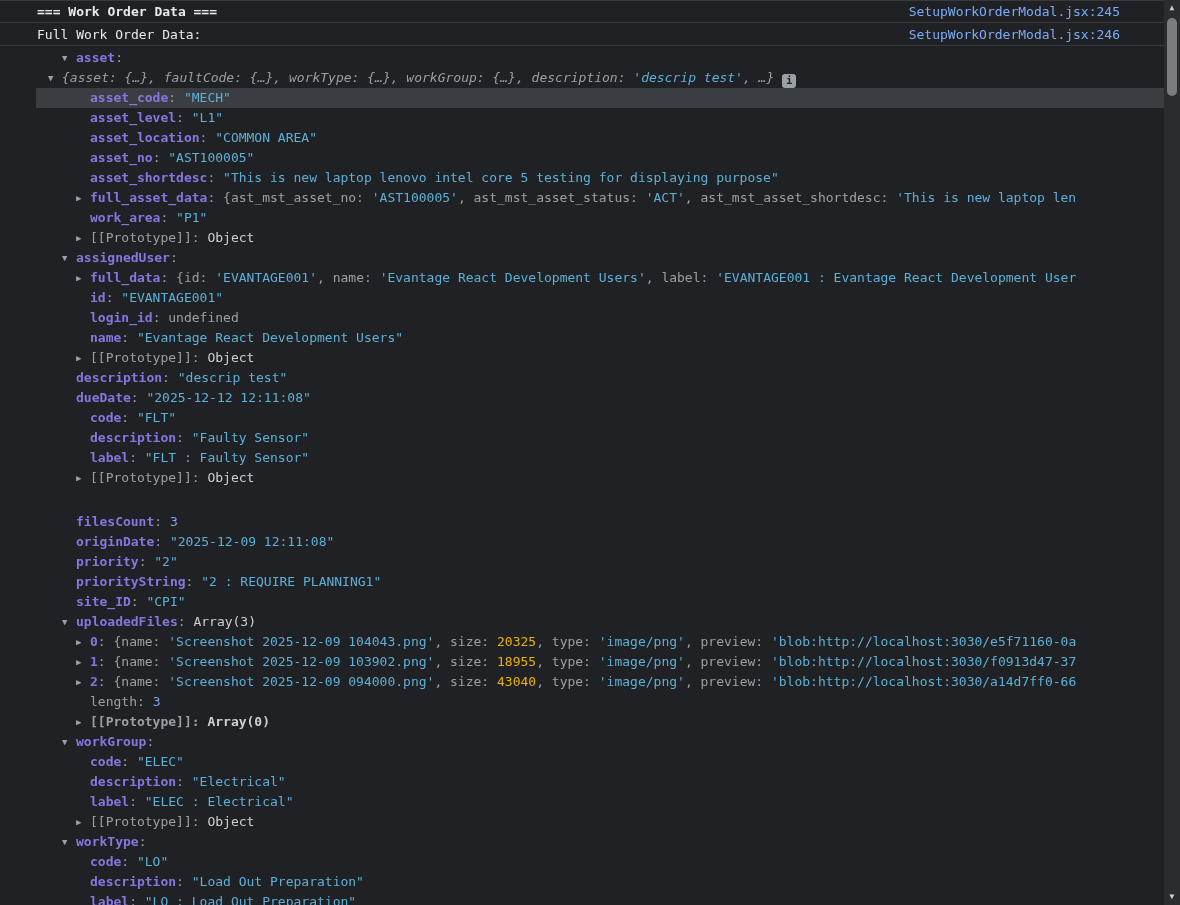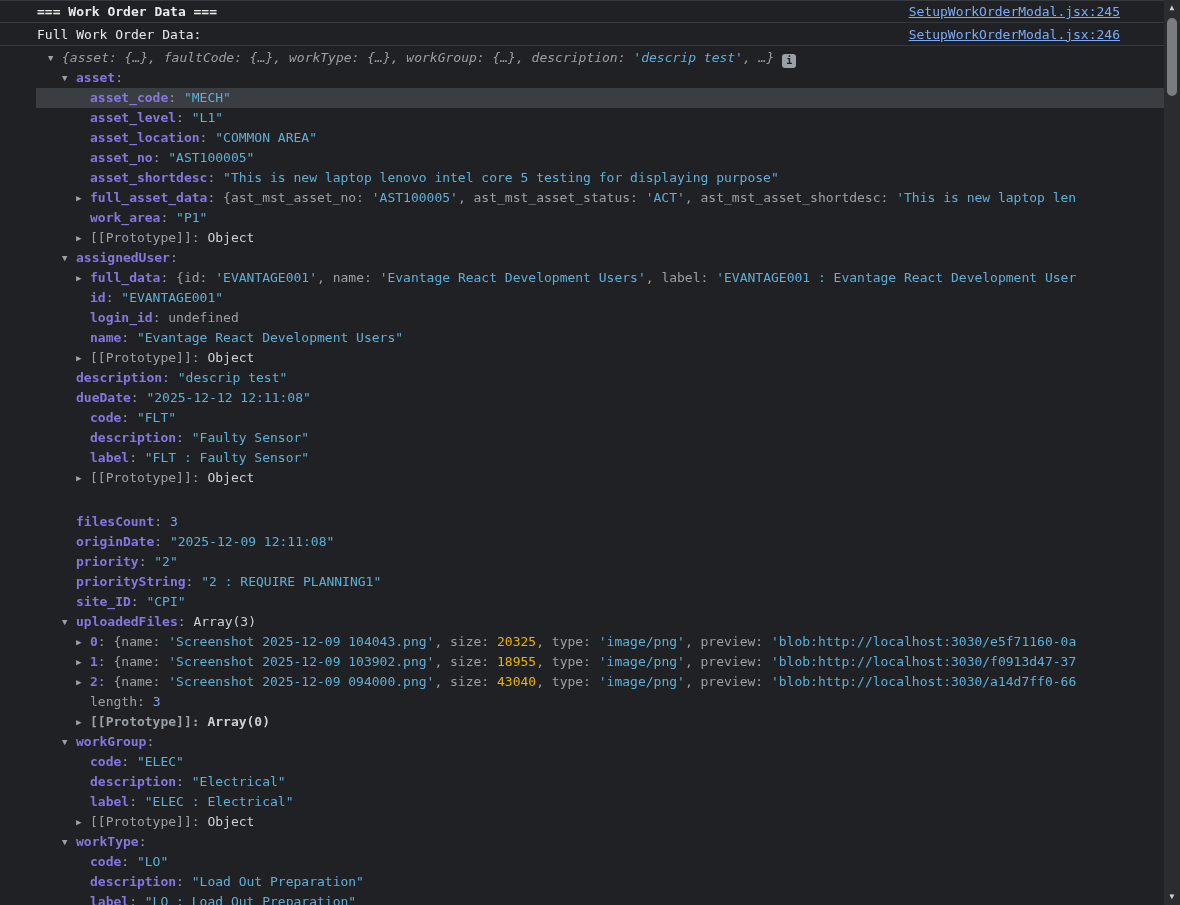--- a/index.html
+++ b/index.html
@@ -21,21 +21,20 @@
     border-bottom:1px solid #36393e;
     display:flex; justify-content:space-between; align-items:center;
     padding:0 44px 0 37px;
     white-space:nowrap;
     color:#e8eaed;
   }
   .message:first-child { border-top:1px solid #36393e; }
   .msg-bold { font-weight:bold; }
   .source-link {
     color:#7cacf8;
-    text-decoration:underline;
     cursor:pointer;
   }
   .tree { padding-top:2px; }
   .tree-row {
     height:20px; line-height:20px;
     white-space:nowrap; overflow:hidden;
   }
   .tree-row.it { font-style:italic; }
   .tree-row.hl { background:linear-gradient(90deg, transparent 0px, transparent 36px, #3a3e43 36px); }
   .marker {
@@ -94,22 +93,22 @@
     <span class="msg-bold">=== Work Order Data ===</span>
     <span class="source-link">SetupWorkOrderModal.jsx:245</span>
   </div>
 
   <div class="message">
     <span>Full Work Order Data:</span>
     <span class="source-link">SetupWorkOrderModal.jsx:246</span>
   </div>
 
   <div class="tree">
+      <div class="tree-row" style="padding-left: 62px;"><span class="marker">▼</span><span class="sg-key">asset</span><span class="sg-dim">:</span></div>
       <div class="tree-row it" style="padding-left: 48px;"><span class="marker">▼</span><span class="sg-pre">{asset: {…}, faultCode: {…}, workType: {…}, workGroup: {…}, description: </span><span class="sg-pres">'descrip test'</span><span class="sg-pre">, …}</span><span class="info-icon">i</span></div>
-      <div class="tree-row" style="padding-left: 62px;"><span class="marker">▼</span><span class="sg-key">asset</span><span class="sg-dim">:</span></div>
       <div class="tree-row hl" style="padding-left: 76px;"><span class="marker"></span><span class="sg-key">asset_code</span><span class="sg-dim">: </span><span class="sg-str">"MECH"</span></div>
       <div class="tree-row" style="padding-left: 76px;"><span class="marker"></span><span class="sg-key">asset_level</span><span class="sg-dim">: </span><span class="sg-str">"L1"</span></div>
       <div class="tree-row" style="padding-left: 76px;"><span class="marker"></span><span class="sg-key">asset_location</span><span class="sg-dim">: </span><span class="sg-str">"COMMON AREA"</span></div>
       <div class="tree-row" style="padding-left: 76px;"><span class="marker"></span><span class="sg-key">asset_no</span><span class="sg-dim">: </span><span class="sg-str">"AST100005"</span></div>
       <div class="tree-row" style="padding-left: 76px;"><span class="marker"></span><span class="sg-key">asset_shortdesc</span><span class="sg-dim">: </span><span class="sg-str">"This is new laptop lenovo intel core 5 testing for displaying purpose"</span></div>
       <div class="tree-row" style="padding-left: 76px;"><span class="marker">▶</span><span class="sg-key">full_asset_data</span><span class="sg-dim">: </span><span class="sg-pre">{ast_mst_asset_no: </span><span class="sg-pres">'AST100005'</span><span class="sg-pre">, ast_mst_asset_status: </span><span class="sg-pres">'ACT'</span><span class="sg-pre">, ast_mst_asset_shortdesc: </span><span class="sg-pres">'This is new laptop len</span></div>
       <div class="tree-row" style="padding-left: 76px;"><span class="marker"></span><span class="sg-key">work_area</span><span class="sg-dim">: </span><span class="sg-str">"P1"</span></div>
       <div class="tree-row" style="padding-left: 76px;"><span class="marker">▶</span><span class="sg-dim">[[Prototype]]</span><span class="sg-dim">: </span><span class="sg-obj">Object</span></div>
       <div class="tree-row" style="padding-left: 62px;"><span class="marker">▼</span><span class="sg-key">assignedUser</span><span class="sg-dim">:</span></div>
       <div class="tree-row" style="padding-left: 76px;"><span class="marker">▶</span><span class="sg-key">full_data</span><span class="sg-dim">: </span><span class="sg-pre">{id: </span><span class="sg-pres">'EVANTAGE001'</span><span class="sg-pre">, name: </span><span class="sg-pres">'Evantage React Development Users'</span><span class="sg-pre">, label: </span><span class="sg-pres">'EVANTAGE001 : Evantage React Development User</span></div>

